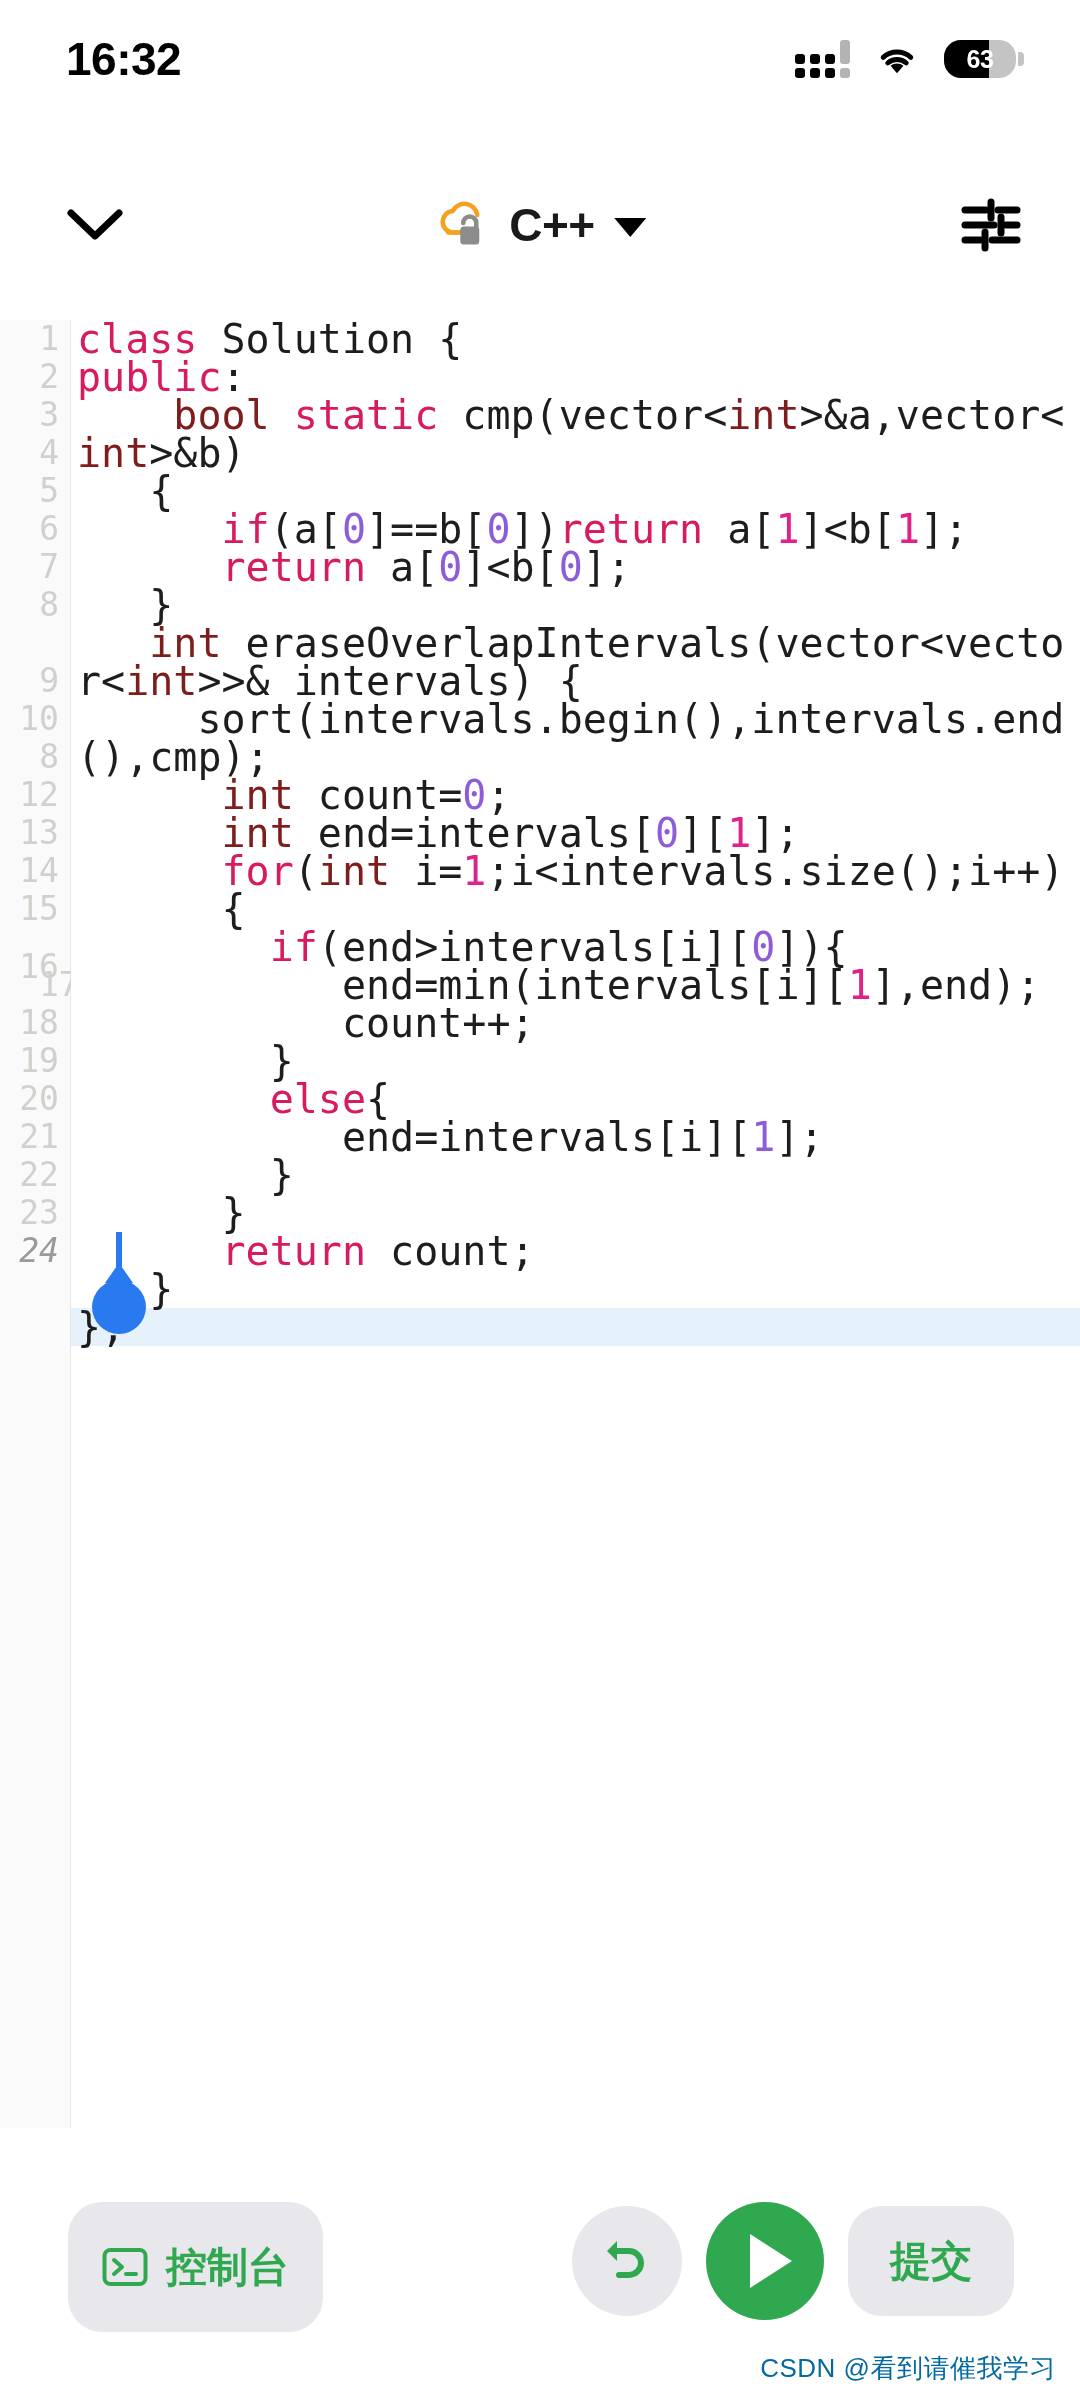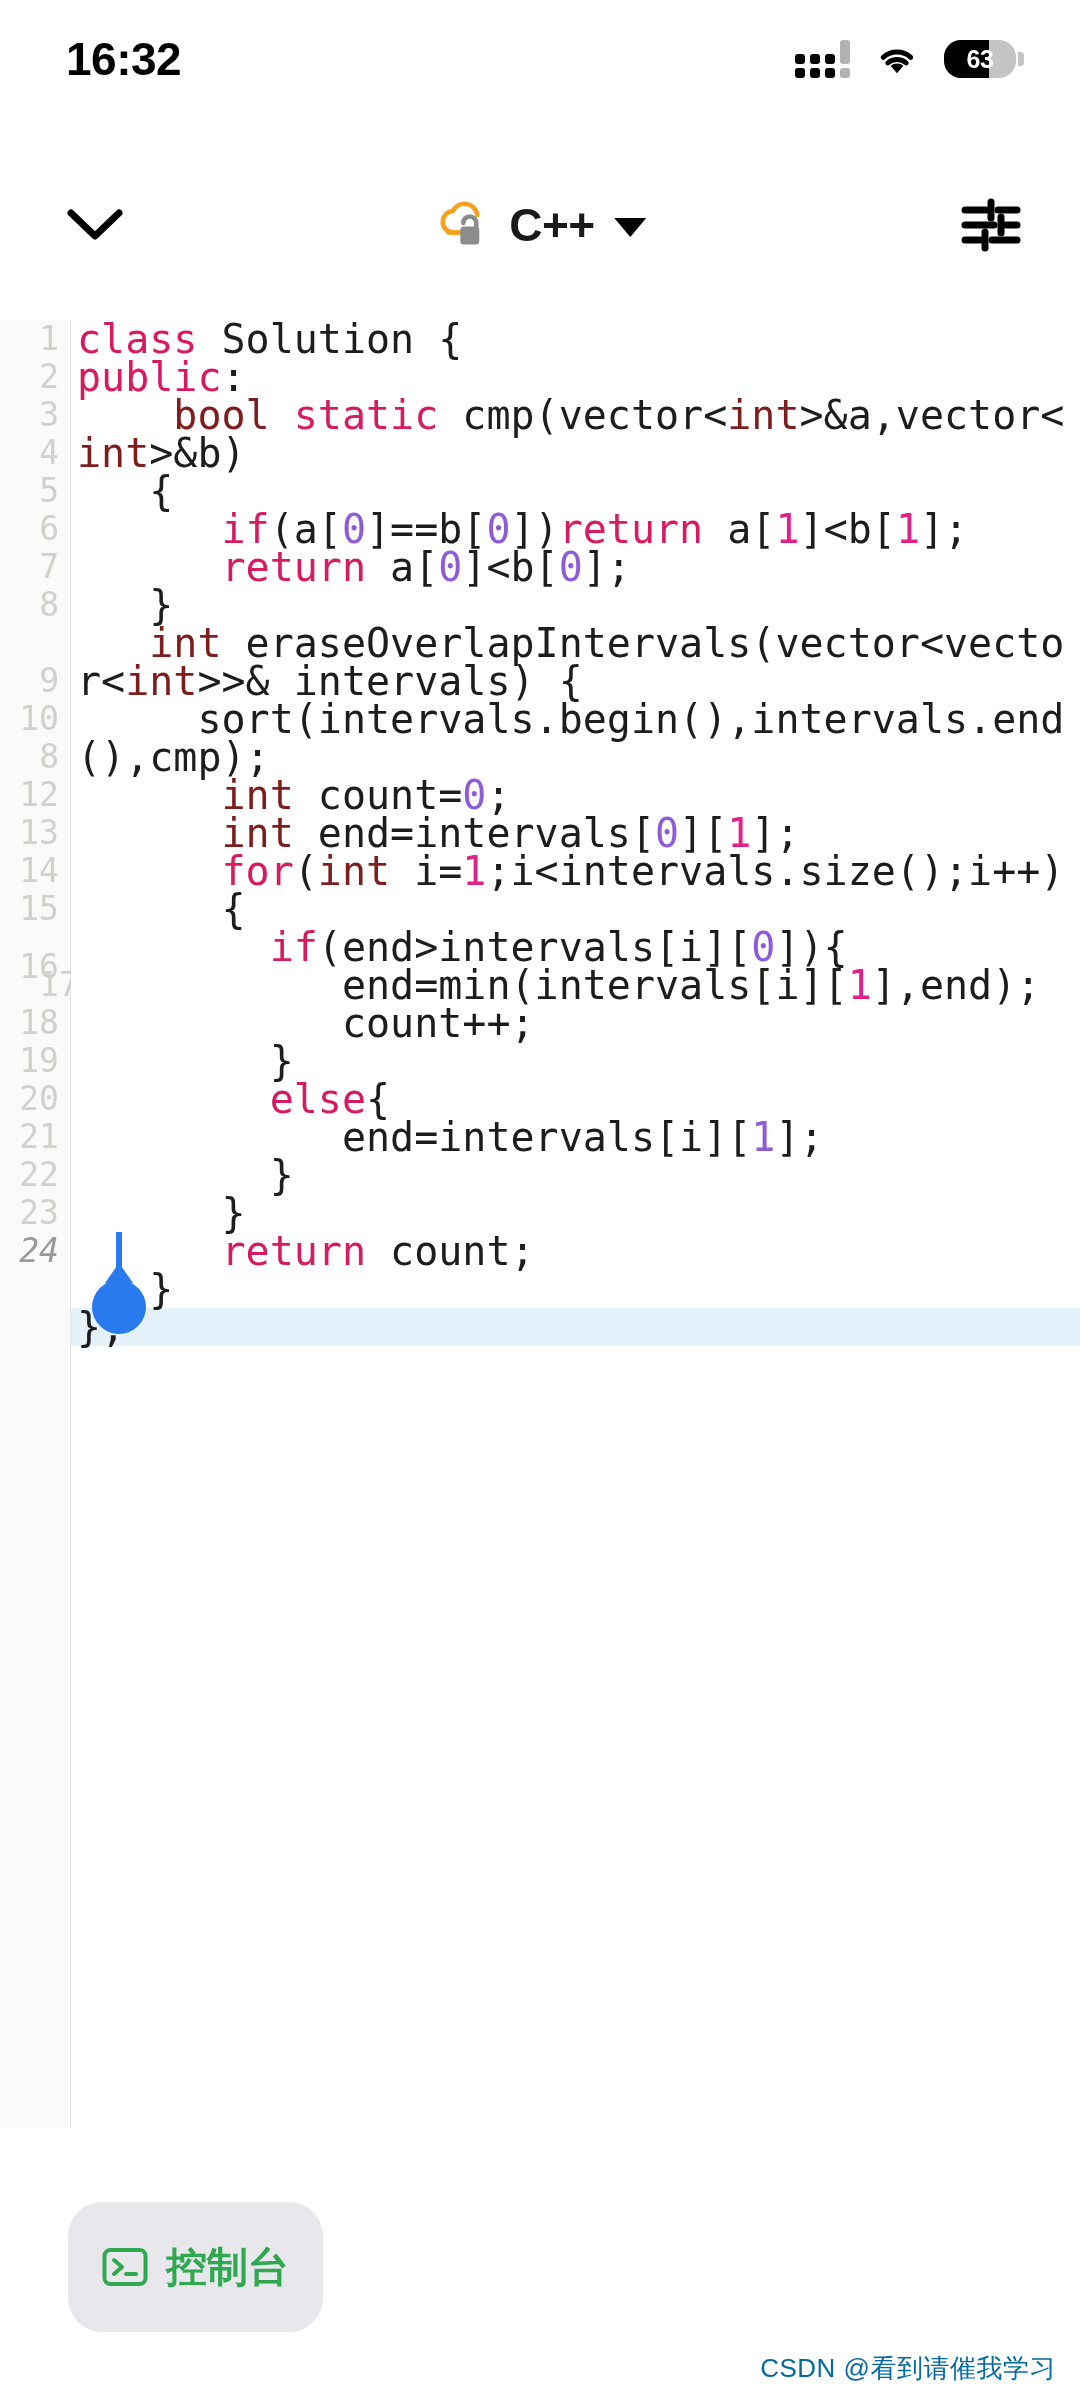--- a/index.html
+++ b/index.html
@@ -289,17 +289,35 @@
 
     <button class="btn-console">
       <svg class="term-icon" viewBox="0 0 46 40">
         <rect x="2.5" y="3" width="41" height="34" rx="6" stroke="#2fa84f" stroke-width="4" fill="none"></rect>
         <path d="M12 13 L20 20 L12 27" stroke="#2fa84f" stroke-width="4" fill="none" stroke-linecap="round" stroke-linejoin="round"></path>
         <line x1="24" y1="27" x2="34" y2="27" stroke="#2fa84f" stroke-width="4" stroke-linecap="round"></line>
       </svg>
       <span class="label">控制台</span>
     </button>
 
+    <div class="right-actions">
+
+      <button class="btn-undo">
+        <svg width="56" height="52" viewBox="0 0 56 52">
+          <path d="M18 13 L18 6 L8 16 L18 26 L18 19" fill="#2fa84f"></path>
+          <path d="M17 16 L30 16 a12 12 0 0 1 0 24 L20 40" stroke="#2fa84f" stroke-width="6" fill="none" stroke-linecap="round"></path>
+        </svg>
+      </button>
+
+      <button class="btn-run">
+        <span class="tri"></span>
+      </button>
+
+      <button class="btn-submit">
+        <span class="label">提交</span>
+      </button>
+
+    </div>
 
     <div class="watermark">CSDN @看到请催我学习</div>
   </div>
 
 </div>
 
 </body></html>

